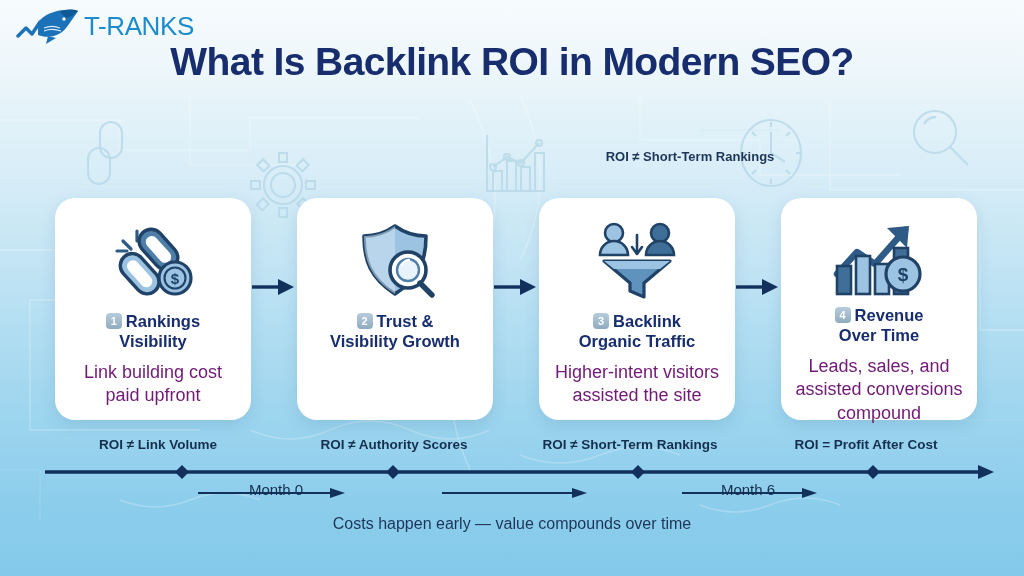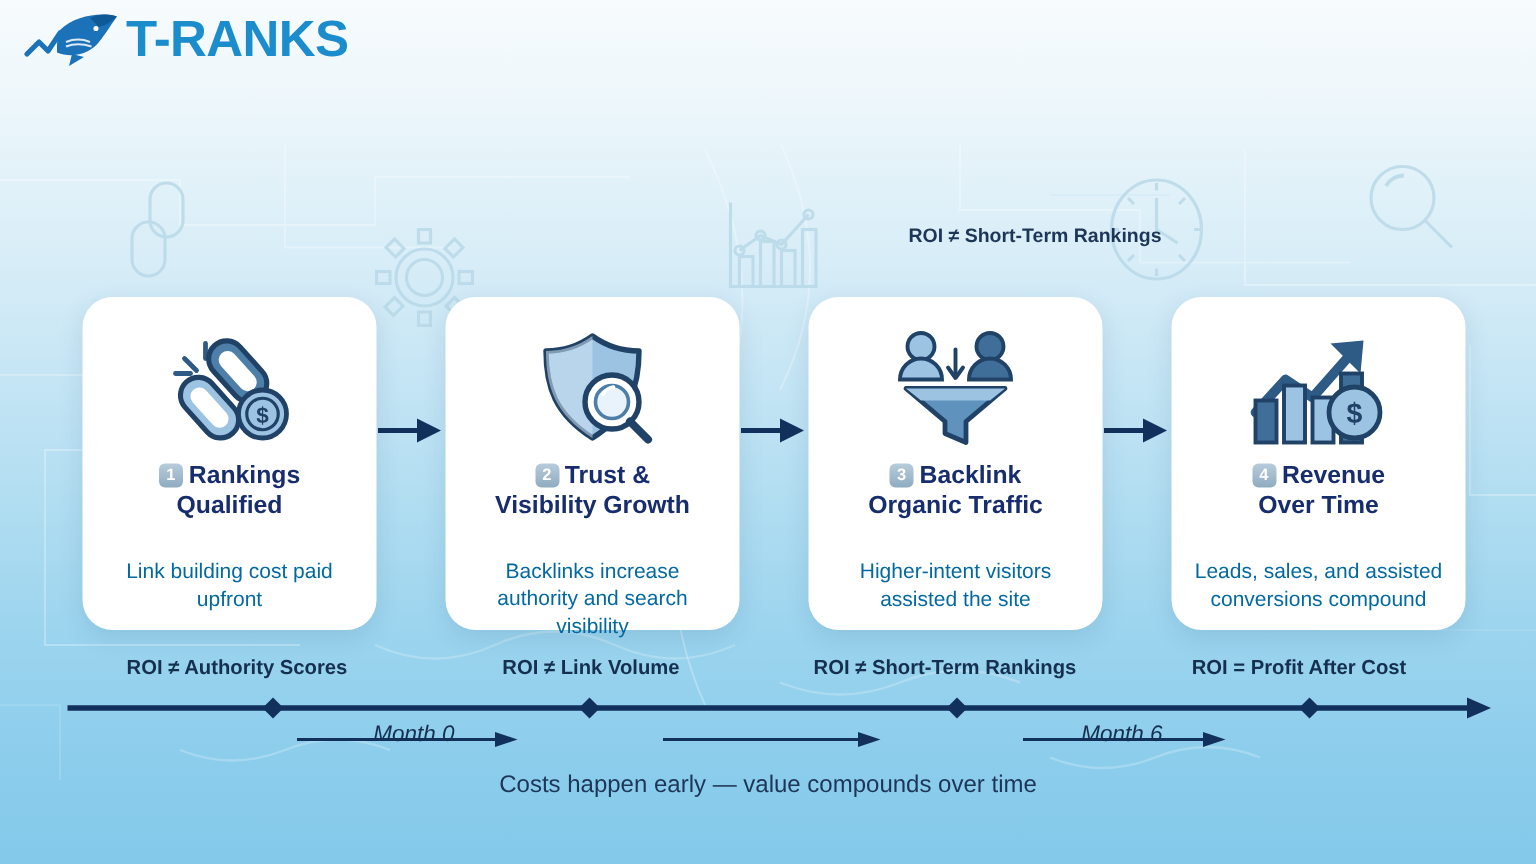--- a/index.html
+++ b/index.html
@@ -49,22 +49,22 @@
   
   .logo-wrap {
     position: absolute;
     left: 16px;
     top: 6px;
     display: flex;
     align-items: center;
     gap: 2px;
   }
   .logo-text {
-    font-size: 34px;
-    font-weight: 700;
+    font-size: 26px;
+    font-weight: 400;
     color: #1b8ccc;
     letter-spacing: -0.4px;
     line-height: 1;
   }
 
   .page-title {
     position: absolute;
     left: 0;
     right: 0;
     top: 40px;
@@ -131,24 +131,24 @@
     border-radius: 4px;
     background: linear-gradient(180deg,#b7ccdb 0%, #8fabc0 100%);
     color: #ffffff;
     font-size: 11px;
     font-weight: 700;
     text-align: center;
     vertical-align: 2px;
     margin-right: 4px;
   }
   .card-desc {
-    margin-top: 23px;
-    text-align: center;
-    font-size: 14px;
-    color: #0369a1;
+    margin-top: 9px;
+    text-align: center;
+    font-size: 18px;
+    color: #701a75;
     line-height: 1.32;
   }
 
   
   .connector {
     position: absolute;
     top: 278px;
     width: 42px;
     height: 18px;
   }
@@ -186,21 +186,20 @@
     top: 481px;
     left: 40px;
     right: 40px;
     display: flex;
   }
   .month-item {
     flex: 1;
     text-align: center;
     font-size: 15px;
     color: #15304f;
-    font-style: italic;
   }
 
   .footer-note {
     position: absolute;
     left: 0;
     right: 0;
     top: 515px;
     text-align: center;
     font-size: 16px;
     color: #1d3557;
@@ -288,20 +287,21 @@
       <path d="M24 14 C34 4 52 2 62 5 C57 12 54 17 50 22 C44 30 32 33 22 29 C22 22 22 18 24 14 Z" fill="#1b72b8"></path>
       <path d="M44 6 C50 3 57 3 62 5 C58 9 54 11 50 12 Z" fill="#0f5a96"></path>
       <path d="M28 22 C33 20 39 20 44 22" fill="none" stroke="#ffffff" stroke-width="1.3" opacity=".85"></path>
       <path d="M28 25 C33 23 39 23 45 25" fill="none" stroke="#ffffff" stroke-width="1.3" opacity=".85"></path>
       <path d="M32 30 L30 38 L40 32 Z" fill="#1b72b8"></path>
       <circle cx="48" cy="13" r="1.7" fill="#ffffff"></circle>
     </svg>
     <span class="logo-text">T-RANKS</span>
   </div>
 
+  <h1 class="page-title">What Is Backlink ROI in Modern SEO?</h1>
 
   <div class="float-note">ROI ≠ Short-Term Rankings</div>
 
   <div class="card card-1">
     <div class="card-icon">
       <svg width="92" height="80" viewBox="0 0 92 80">
         <g stroke="#2e5a86" stroke-width="3.2" stroke-linecap="round" fill="none">
           <path d="M16 20 L24 28"></path>
           <path d="M30 10 L30 20"></path>
           <path d="M44 14 L38 22"></path>
@@ -315,41 +315,40 @@
           <rect x="20" y="30" width="24" height="46" rx="12" fill="#9cc3e2" stroke="#1f4266" stroke-width="3.4"></rect>
           <rect x="26" y="37" width="12" height="32" rx="6" fill="#ffffff"></rect>
         </g>
         <circle cx="68" cy="57" r="16" fill="#9cc3e2" stroke="#1f4266" stroke-width="3.2"></circle>
         <circle cx="68" cy="57" r="10.5" fill="none" stroke="#1f4266" stroke-width="2.1"></circle>
         <text x="68" y="63" text-anchor="middle" font-family="'Liberation Sans',sans-serif" font-size="15" font-weight="700" fill="#1f4266">$</text>
       </svg>
     </div>
     <div class="card-title">
       <span class="badge">1</span><span>Rankings</span><br>
-      <span>Qualified</span>
+      <span>Visibility</span>
     </div>
     <div class="card-desc">Link building cost paid upfront</div>
   </div>
 
   <div class="card card-2">
     <div class="card-icon">
       <svg width="90" height="82" viewBox="0 0 90 82">
         <path d="M45 6 C34 14 22 16 14 16 C14 40 20 58 45 74 C70 58 76 40 76 16 C68 16 56 14 45 6 Z" fill="#9cc3e2" stroke="#1f4266" stroke-width="3.6" stroke-linejoin="round"></path>
         <path d="M45 6 C34 14 22 16 14 16 C14 40 20 58 45 74 Z" fill="#cfe4f3" opacity=".55"></path>
         <circle cx="58" cy="50" r="18" fill="#ffffff" stroke="#1f4266" stroke-width="3.6"></circle>
         <circle cx="58" cy="50" r="11" fill="#e8f3fb" stroke="#4e7fa8" stroke-width="2.4"></circle>
         <path d="M70 63 L82 75" stroke="#1f4266" stroke-width="5.4" stroke-linecap="round"></path>
         <path d="M52 45 a9 9 0 0 1 7 -5" stroke="#ffffff" stroke-width="2.4" fill="none" stroke-linecap="round"></path>
       </svg>
     </div>
     <div class="card-title">
       <span class="badge">2</span><span>Trust &amp;</span><br>
       <span>Visibility Growth</span>
     </div>
-    <div class="card-desc">Backlinks increase authority and search visibility</div>
   </div>
 
   <div class="card card-3">
     <div class="card-icon">
       <svg width="86" height="80" viewBox="0 0 86 80">
         <circle cx="20" cy="12" r="9" fill="#9cc3e2" stroke="#1f4266" stroke-width="2.6"></circle>
         <path d="M6 34 a14 14 0 0 1 28 0 Z" fill="#9cc3e2" stroke="#1f4266" stroke-width="2.6"></path>
         <circle cx="66" cy="12" r="9" fill="#3f6f99" stroke="#1f4266" stroke-width="2.6"></circle>
         <path d="M52 34 a14 14 0 0 1 28 0 Z" fill="#3f6f99" stroke="#1f4266" stroke-width="2.6"></path>
         <path d="M43 14 V30" stroke="#1f4266" stroke-width="2.6" stroke-linecap="round"></path>
@@ -392,22 +391,22 @@
   <svg class="connector conn-2" viewBox="0 0 42 18">
     <path d="M0 9 H28" stroke="#12305c" stroke-width="3.4"></path>
     <path d="M26 1 L42 9 L26 17 Z" fill="#12305c"></path>
   </svg>
   <svg class="connector conn-3" viewBox="0 0 42 18">
     <path d="M0 9 H28" stroke="#12305c" stroke-width="3.4"></path>
     <path d="M26 1 L42 9 L26 17 Z" fill="#12305c"></path>
   </svg>
 
   <div class="roi-row">
+    <div class="roi-item">ROI ≠ Link Volume</div>
     <div class="roi-item">ROI ≠ Authority Scores</div>
-    <div class="roi-item">ROI ≠ Link Volume</div>
     <div class="roi-item">ROI ≠ Short-Term Rankings</div>
     <div class="roi-item">ROI = Profit After Cost</div>
   </div>
 
   <svg class="timeline-svg" viewBox="0 0 1024 48">
     <path d="M45 10 H985" stroke="#12305c" stroke-width="3.6"></path>
     <path d="M978 3 L994 10 L978 17 Z" fill="#12305c"></path>
     <g fill="#12305c">
       <path d="M182 3 L189 10 L182 17 L175 10 Z"></path>
       <path d="M393 3 L400 10 L393 17 L386 10 Z"></path>

